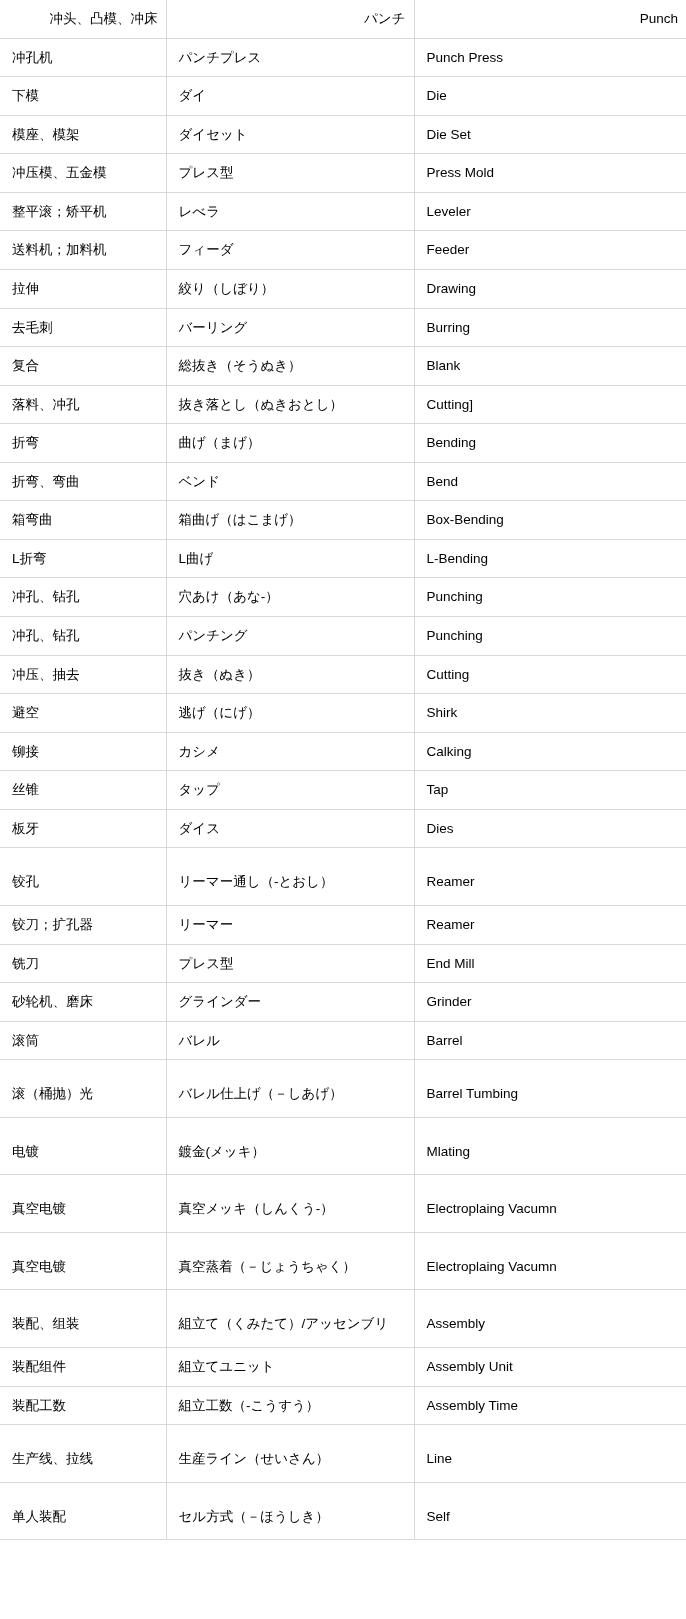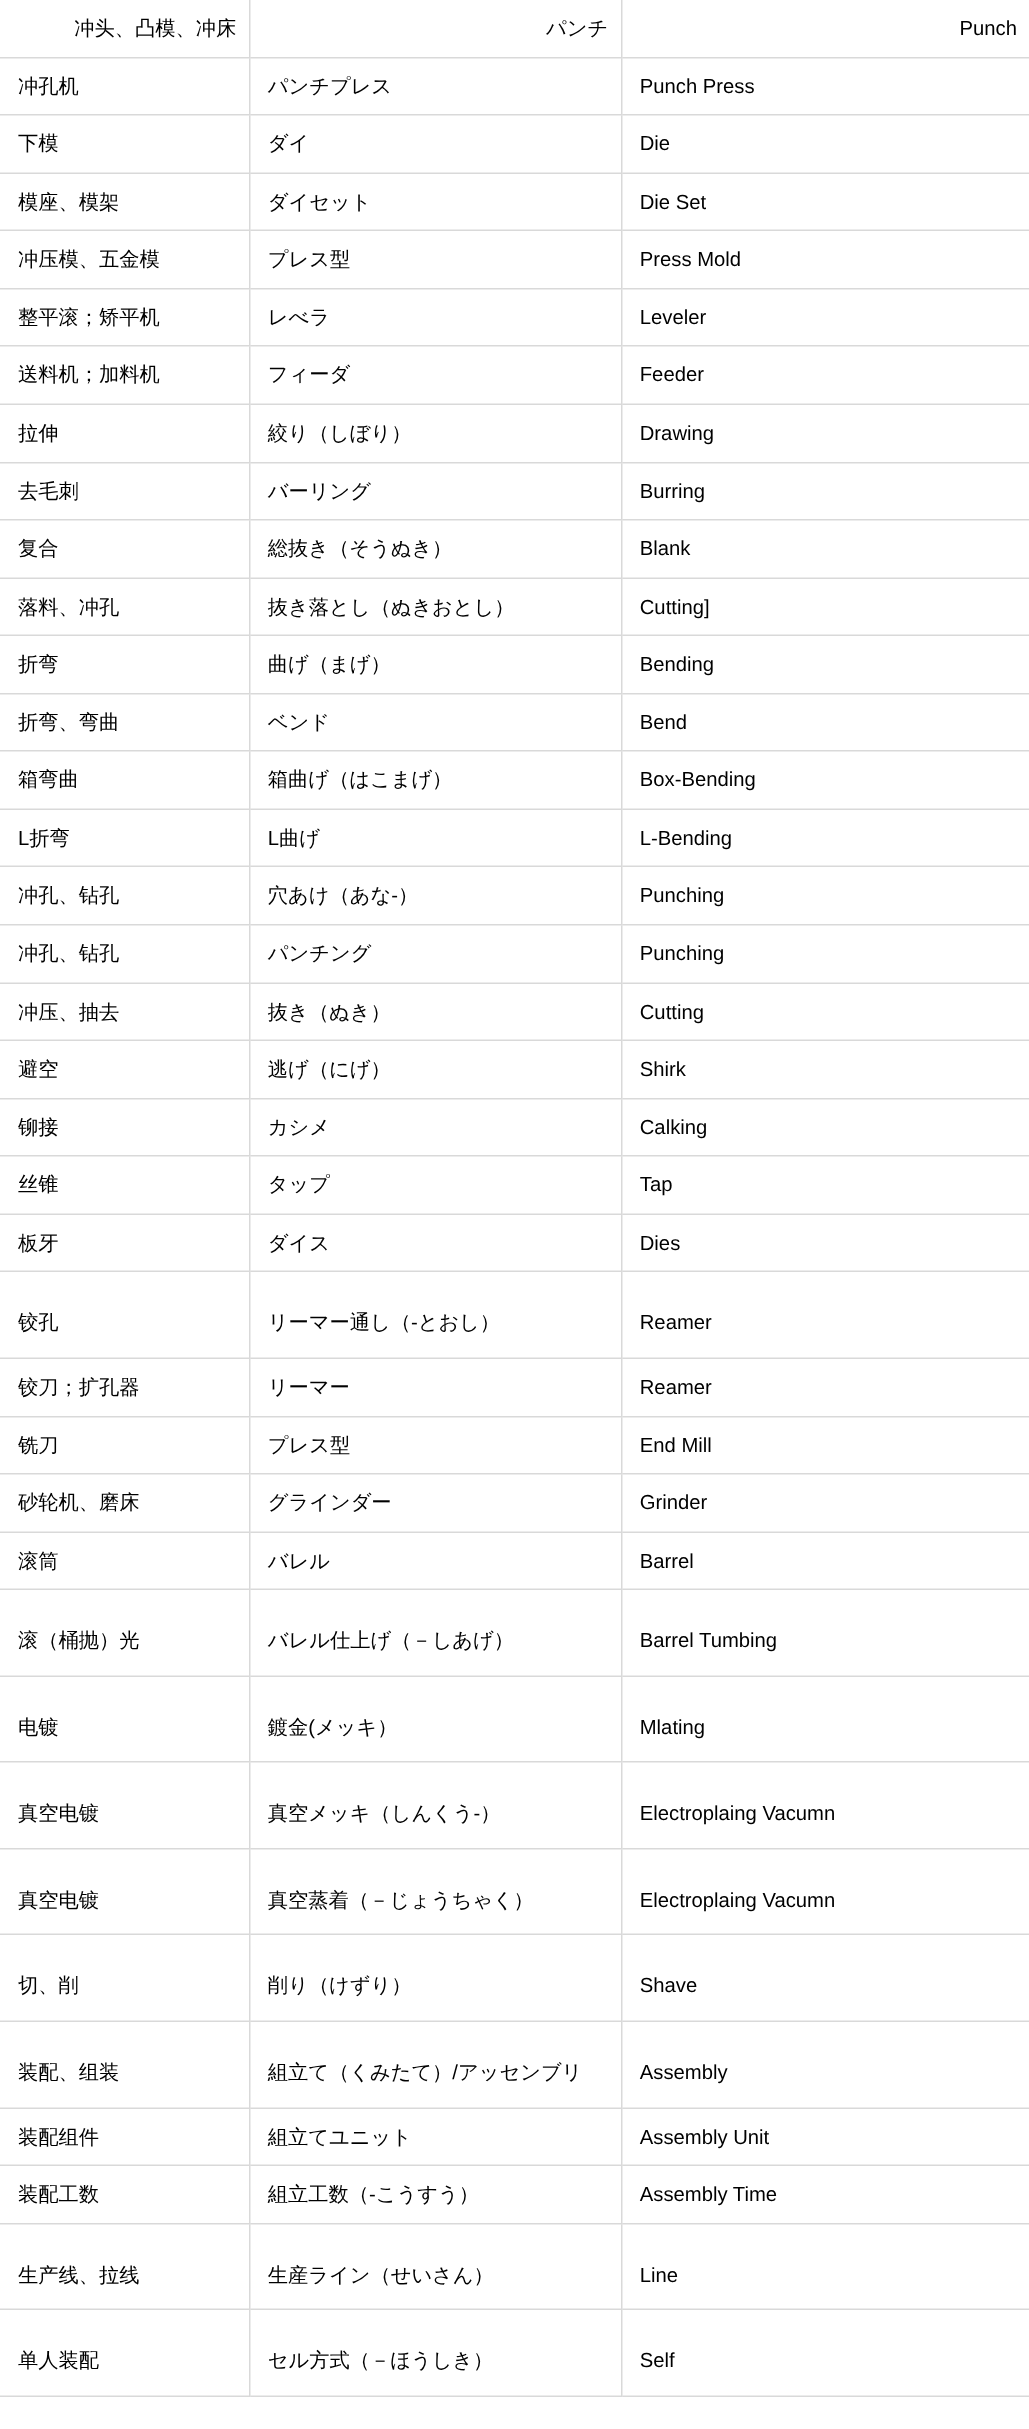--- a/index.html
+++ b/index.html
@@ -194,25 +194,20 @@
         <td class="col-zh">真空电镀</td>
         <td class="col-ja">真空メッキ（しんくう-）</td>
         <td class="col-en">Electroplaing  Vacumn</td>
       </tr>
       <tr class="tall">
         <td class="col-zh">真空电镀</td>
         <td class="col-ja">真空蒸着（－じょうちゃく）</td>
         <td class="col-en">Electroplaing  Vacumn</td>
       </tr>
       <tr class="tall">
-        <td class="col-zh">切、削</td>
-        <td class="col-ja">削り（けずり）</td>
-        <td class="col-en">Shave</td>
-      </tr>
-      <tr class="tall">
         <td class="col-zh">装配、组装</td>
         <td class="col-ja">組立て（くみたて）/アッセンブリ</td>
         <td class="col-en">Assembly</td>
       </tr>
       <tr>
         <td class="col-zh">装配组件</td>
         <td class="col-ja">組立てユニット</td>
         <td class="col-en">Assembly  Unit</td>
       </tr>
       <tr>

